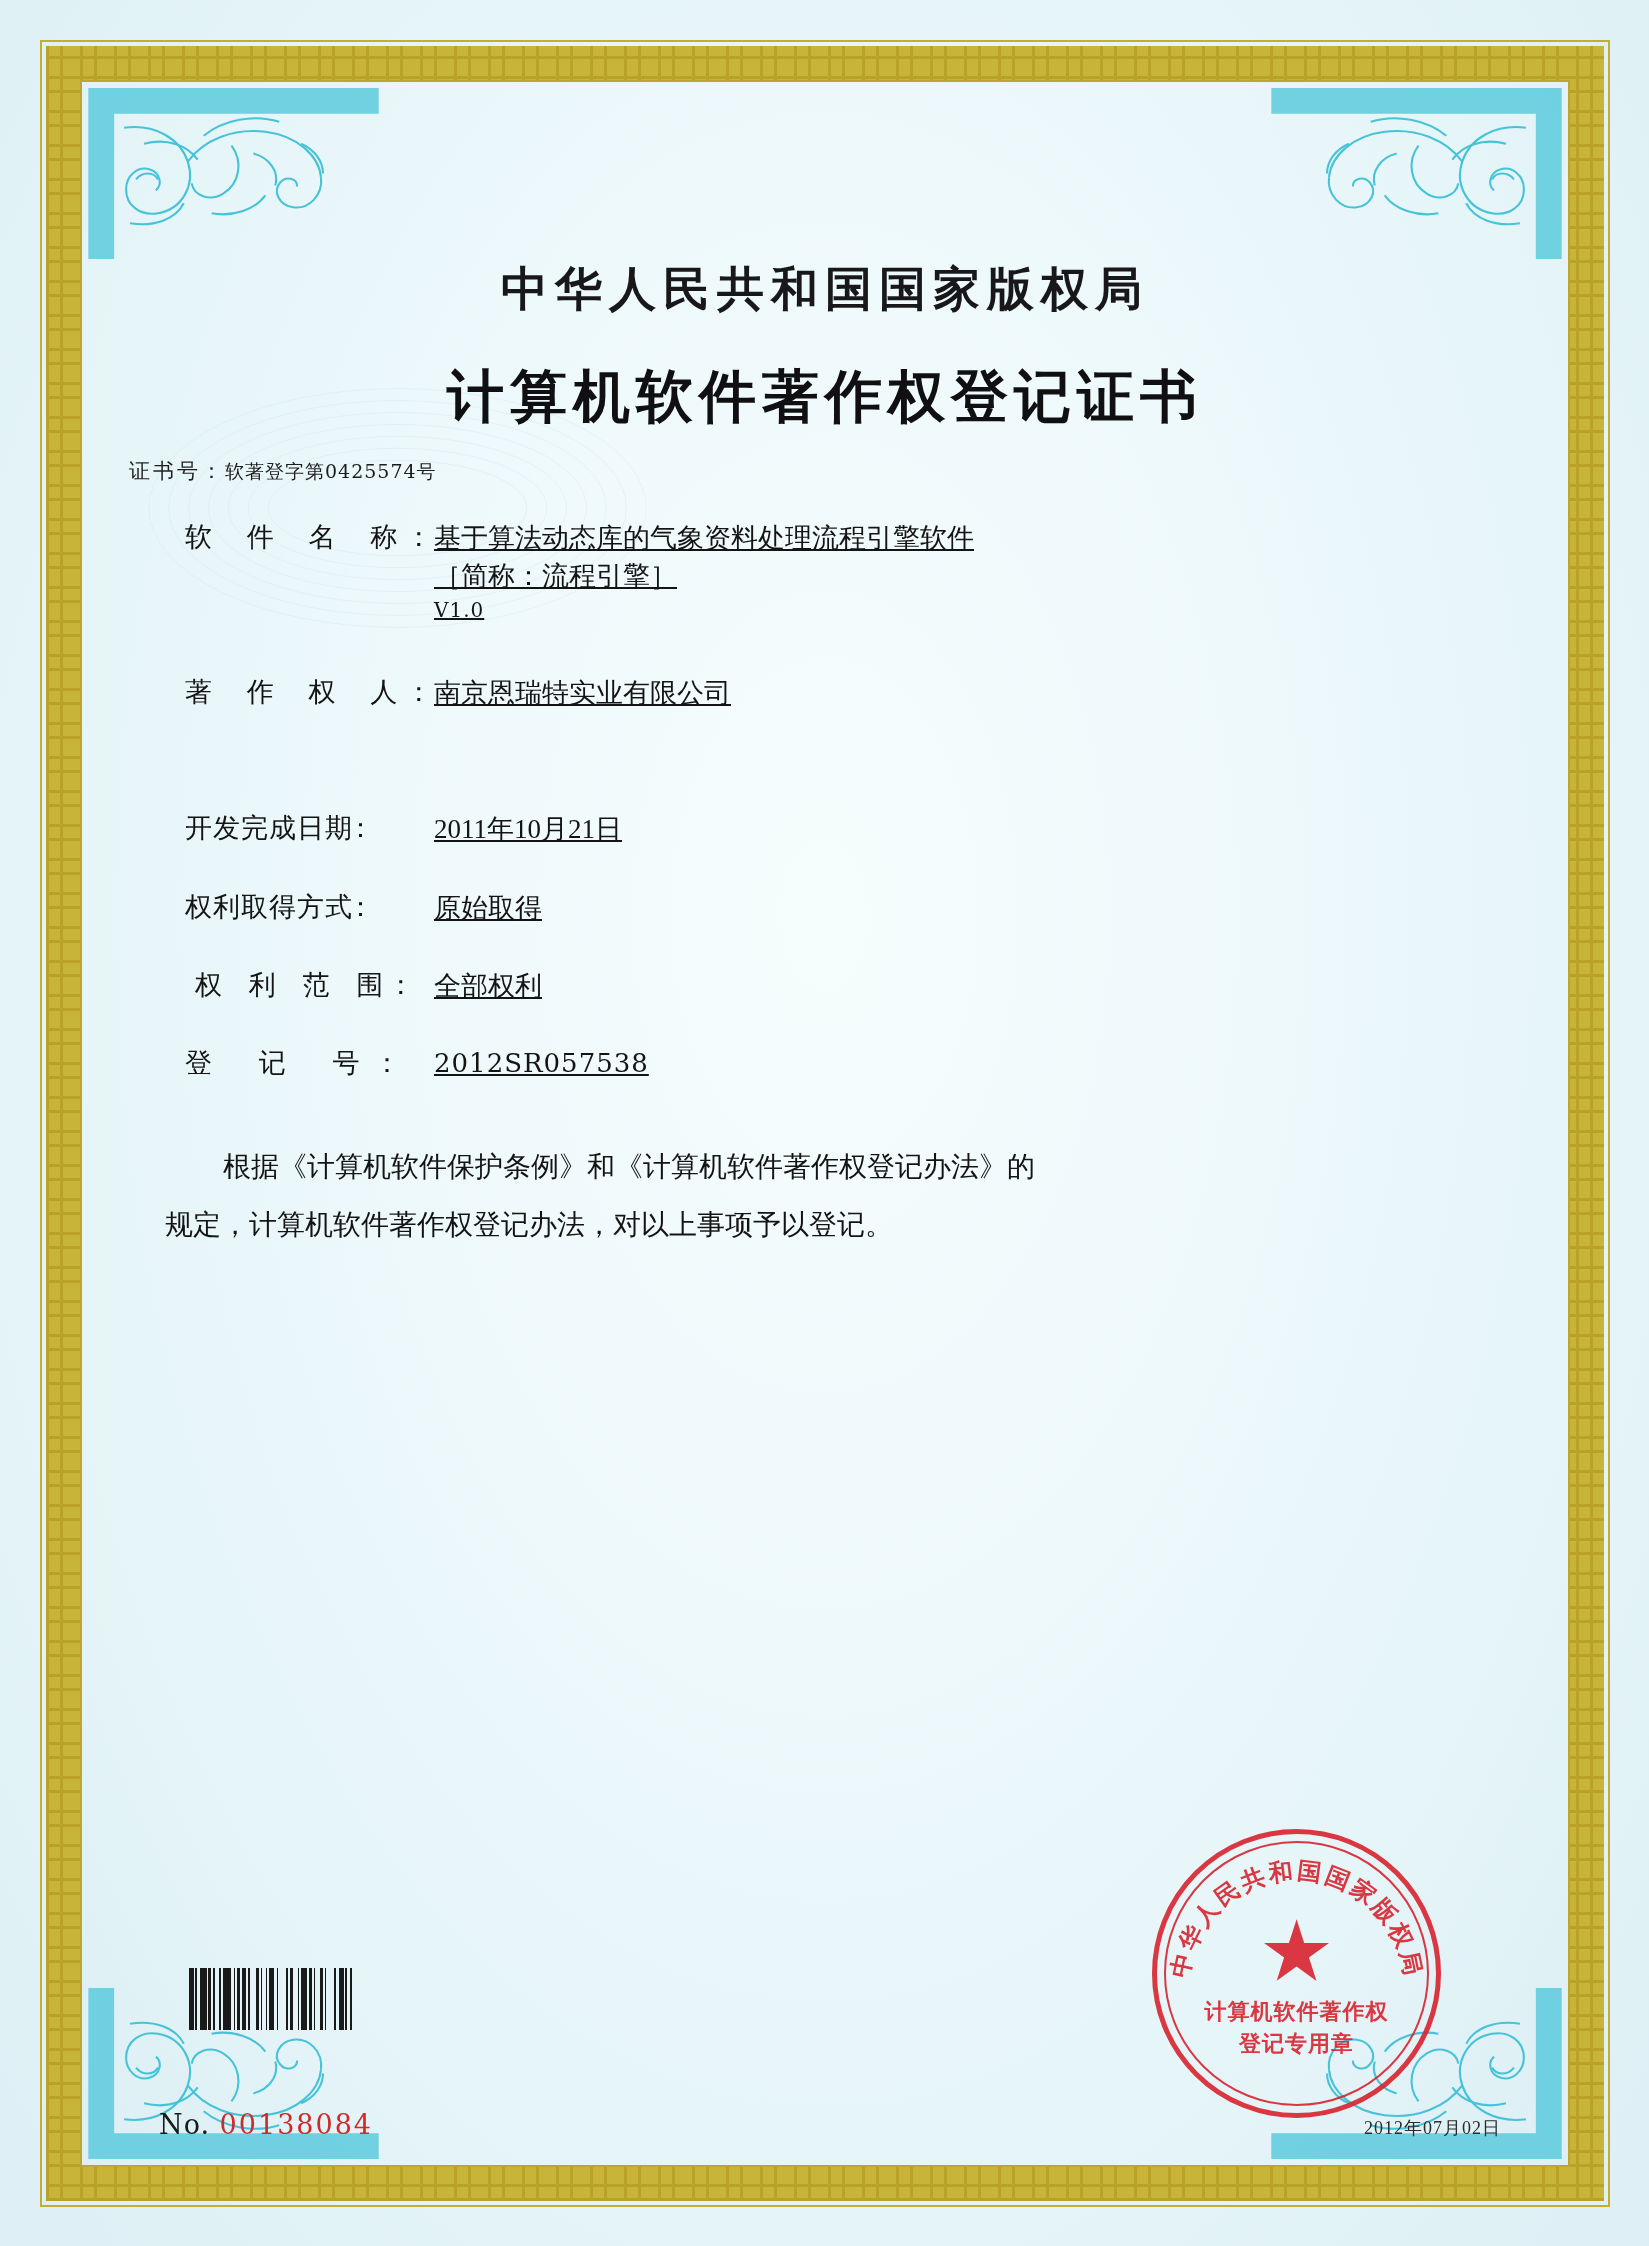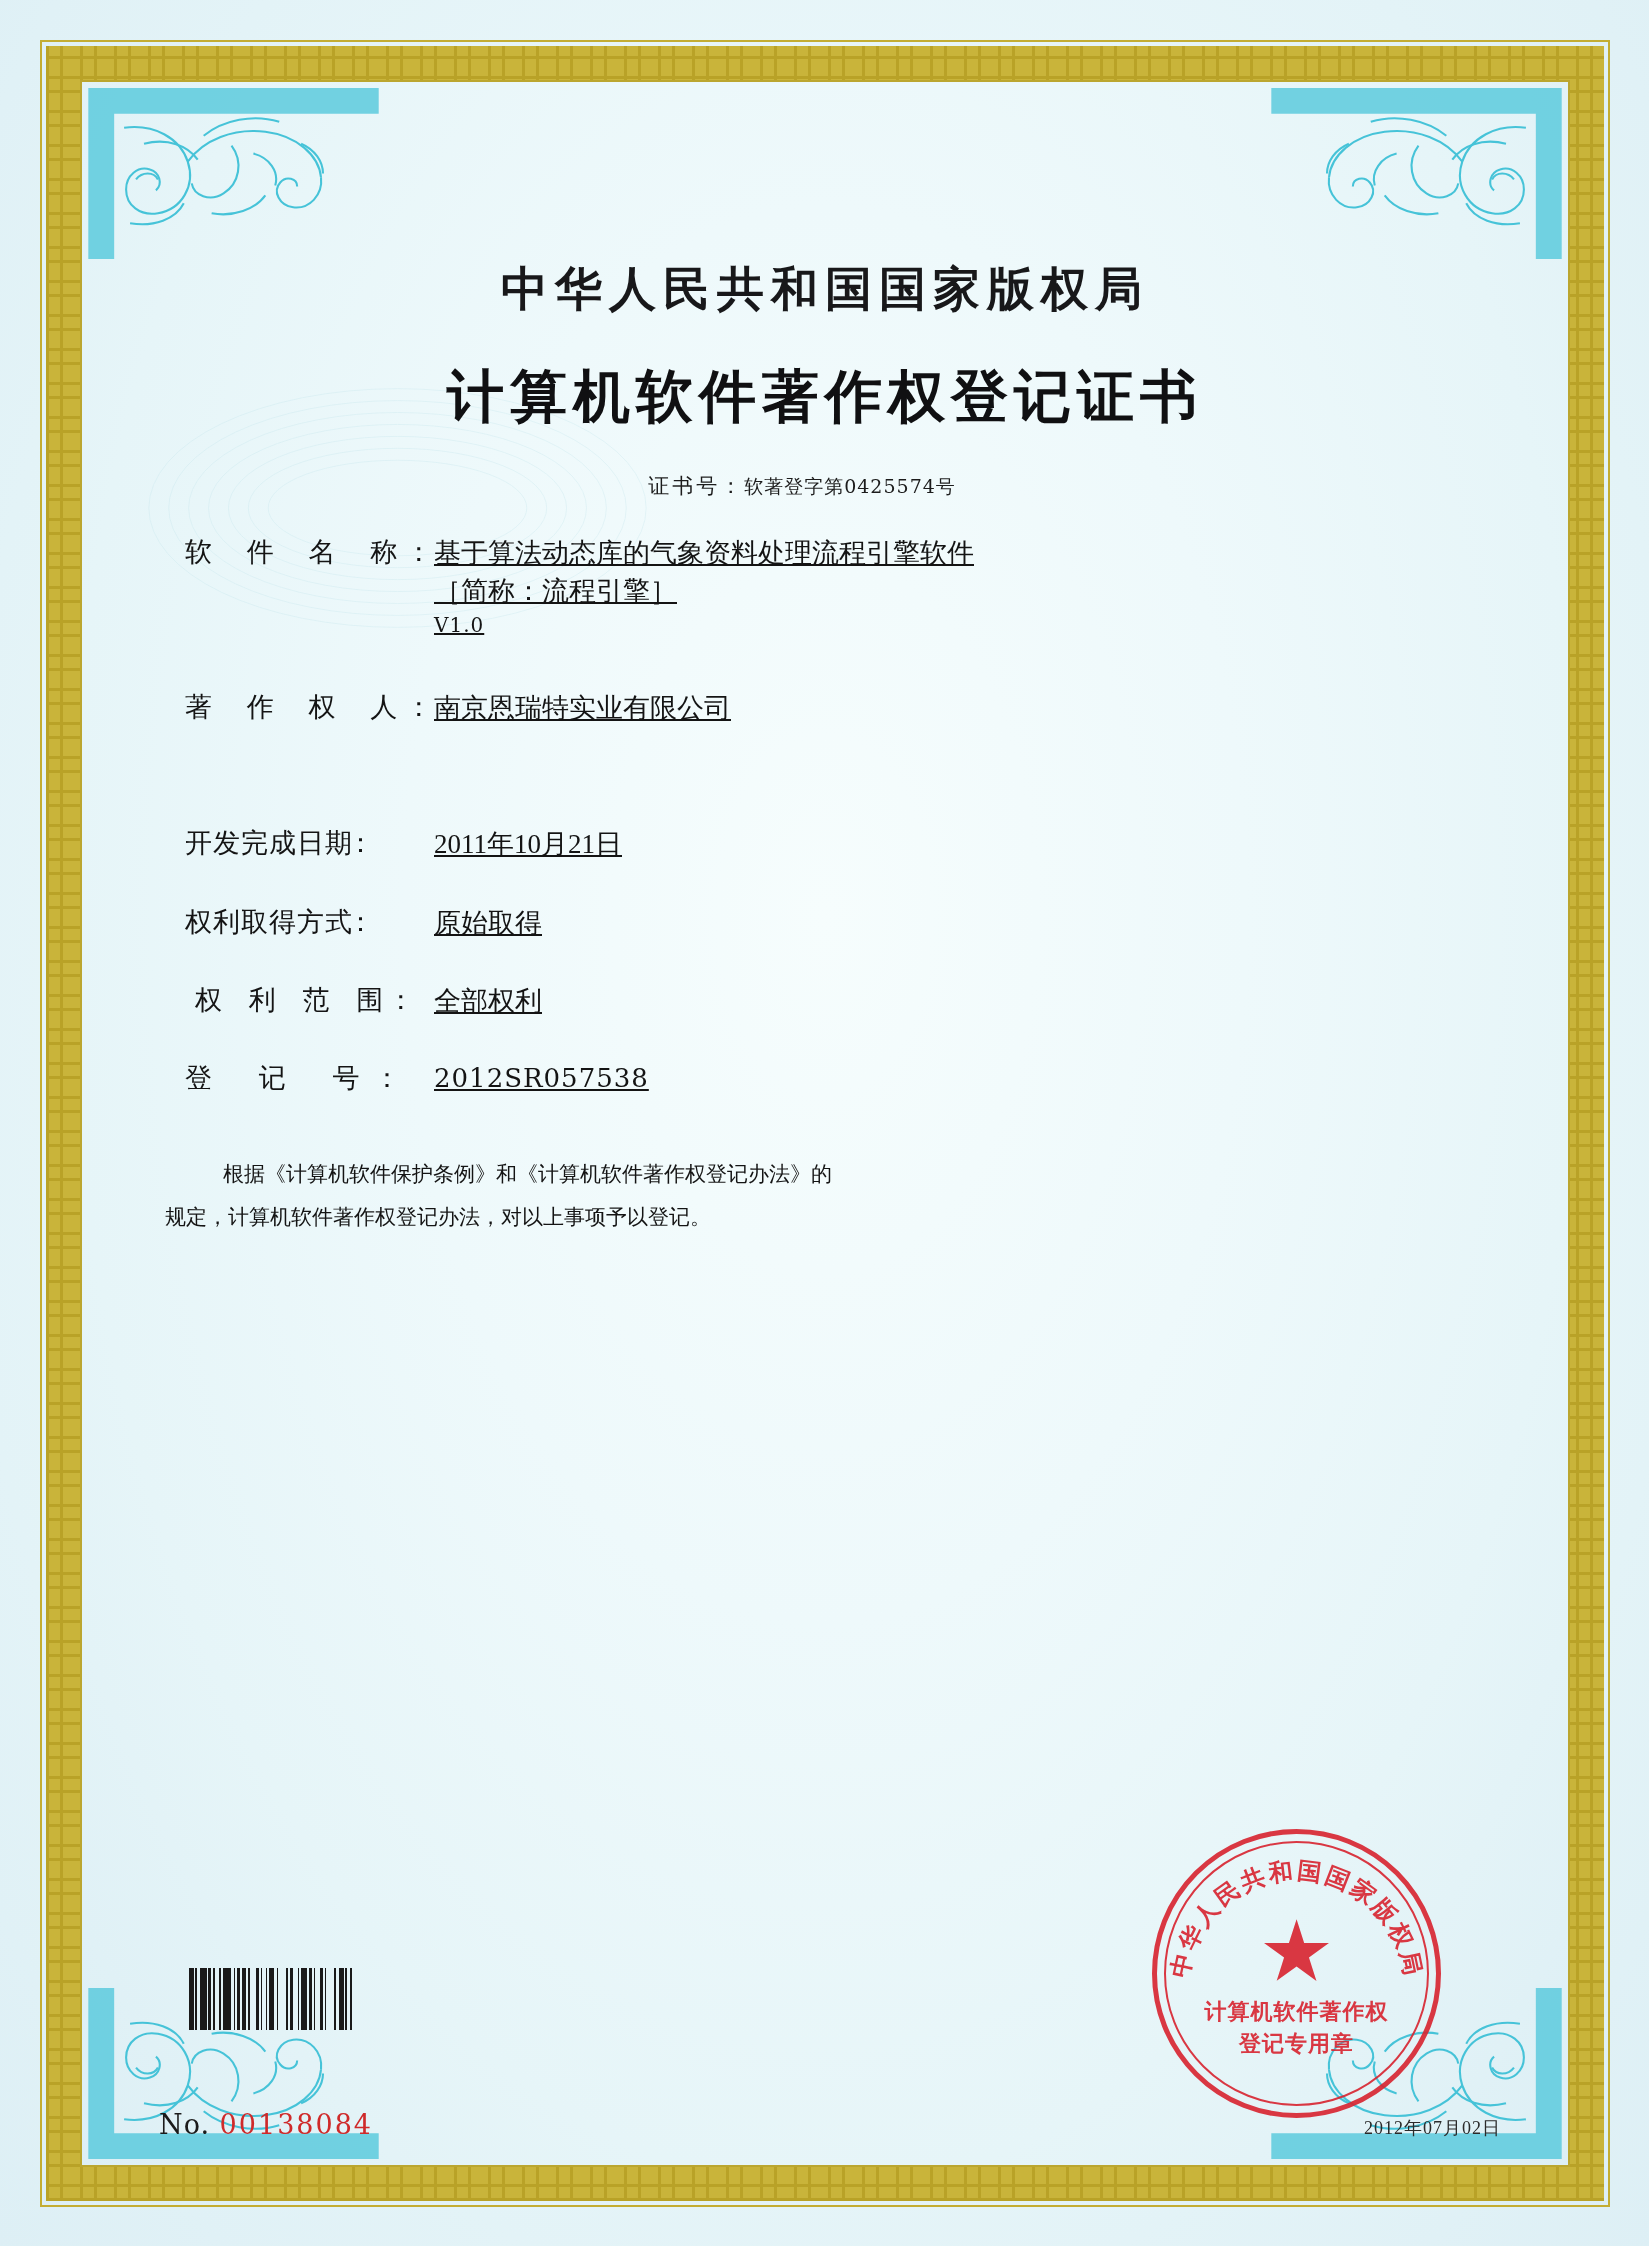--- a/index.html
+++ b/index.html
@@ -120,22 +120,22 @@
   .doc-title {
     text-align: center;
     font-family: "DejaVu Serif", "Liberation Serif", serif;
     font-size: 57px;
     font-weight: bold;
     letter-spacing: 6px;
     color: #101012;
     margin-top: 38px;
   }
   .cert-no-line {
-    text-align: center;
-    margin-top: 36px;
+    text-align: left;
+    margin-top: 21px;
     padding-right: 46px;
     font-size: 21px;
     color: #1c1c1c;
     letter-spacing: 1px;
   }
   .cert-no-line .label { letter-spacing: 3px; }
   .cert-no-line .value { font-family: "DejaVu Serif", serif; font-size: 19px; }
 
   .fields {
     margin-top: 34px;
@@ -176,21 +176,21 @@
   }
   .sw-name-line2 { font-size: 27px; }
   .sw-name-line3 { font-family: "DejaVu Serif", serif; font-size: 20px; letter-spacing: 1px; }
 
   .gap-block { height: 72px; }
 
   .statement {
     margin-top: 56px;
     padding-left: 36px;
     padding-right: 20px;
-    font-size: 21px;
+    font-size: 28px;
     color: #141414;
     line-height: 2.05;
   }
   .statement .indent { display: inline-block; width: 58px; }
 
   
   .barcode {
     position: absolute;
     left: 189px;
     bottom: 217px;

